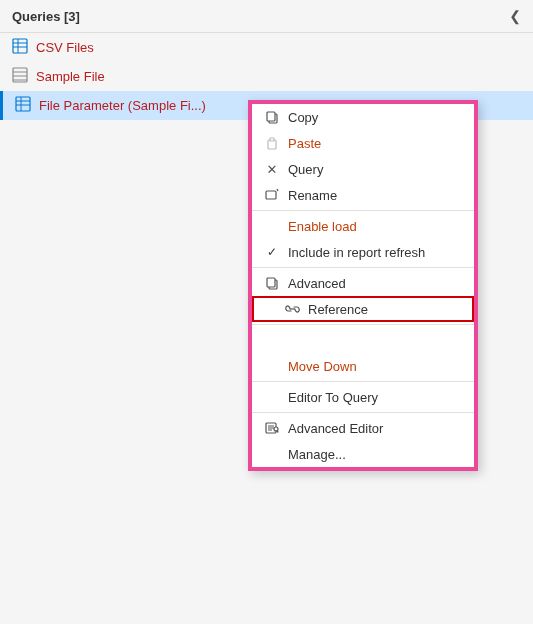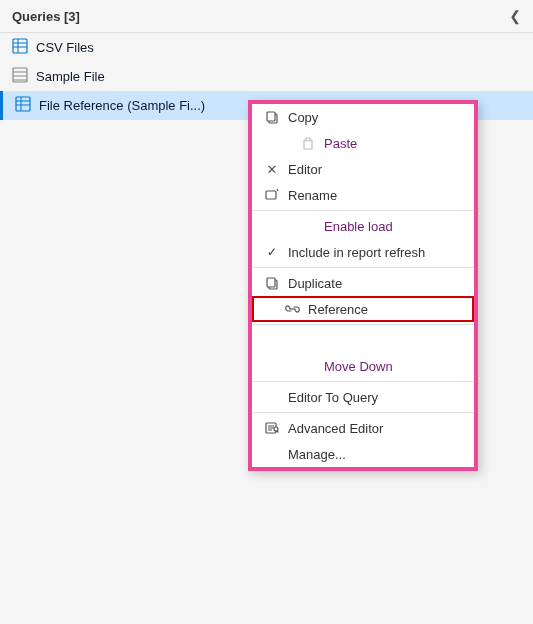--- a/index.html
+++ b/index.html
@@ -42,21 +42,21 @@
       color: #555;
       cursor: pointer;
     }
 
     .query-item {
       display: flex;
       align-items: center;
       padding: 5px 12px;
       gap: 8px;
       cursor: pointer;
-      color: #0f172a;
+      color: #b91c1c;
     }
 
     .query-item.selected {
       background: #cce5ff;
       border-left: 3px solid #0078d4;
     }
 
     
     .context-menu {
       position: absolute;
@@ -73,23 +73,22 @@
       display: flex;
       align-items: center;
       padding: 5px 12px;
       gap: 8px;
       cursor: pointer;
       color: #333;
       position: relative;
     }
 
     .menu-item.disabled {
-      color: #701a75;
+      color: #c2410c;
       cursor: default;
-      margin-left: 36px;
     }
 
     .menu-item.highlighted {
       outline: 2px solid #c00;
       outline-offset: -2px;
       padding-left: 32px;
     }
 
     .menu-item .item-icon {
       width: 16px;
@@ -163,21 +162,21 @@
 
   <div class="query-item selected">
     <span class="item-icon">
       <svg width="16" height="16" viewBox="0 0 16 16">
         <rect x="1" y="1" width="14" height="14" rx="1" fill="none" stroke="#0078d4" stroke-width="1.2"></rect>
         <line x1="1" y1="5" x2="15" y2="5" stroke="#0078d4" stroke-width="1"></line>
         <line x1="1" y1="9" x2="15" y2="9" stroke="#0078d4" stroke-width="1"></line>
         <line x1="6" y1="1" x2="6" y2="15" stroke="#0078d4" stroke-width="1"></line>
       </svg>
     </span>
-    <span>File Reference (Sample Fi...)</span>
+    <span>File Parameter (Sample Fi...)</span>
   </div>
 
   <div class="context-menu">
 
     <div class="menu-item">
       <span class="item-icon">
         <svg width="14" height="14" viewBox="0 0 14 14" fill="none">
           <rect x="4" y="4" width="8" height="9" rx="1" stroke="#555" stroke-width="1.2"></rect>
           <rect x="2" y="2" width="8" height="9" rx="1" fill="white" stroke="#555" stroke-width="1.2"></rect>
         </svg>
@@ -190,21 +189,21 @@
         <svg width="14" height="14" viewBox="0 0 14 14" fill="none">
           <rect x="3" y="4" width="8" height="9" rx="1" stroke="#bbb" stroke-width="1.2"></rect>
           <rect x="5" y="2" width="4" height="3" rx="0.5" stroke="#bbb" stroke-width="1.2" fill="white"></rect>
         </svg>
       </span>
       <span class="item-label">Paste</span>
     </div>
 
     <div class="menu-item">
       <span class="item-icon" style="font-size:13px; color:#555;">✕</span>
-      <span class="item-label">Editor</span>
+      <span class="item-label">Query</span>
     </div>
 
     <div class="menu-item">
       <span class="item-icon">
         <svg width="14" height="14" viewBox="0 0 14 14" fill="none">
           <rect x="1" y="3" width="10" height="8" rx="1" stroke="#555" stroke-width="1.2"></rect>
           <line x1="12" y1="1" x2="13" y2="3" stroke="#555" stroke-width="1.2"></line>
         </svg>
       </span>
       <span class="item-label">Rename</span>
@@ -224,21 +223,21 @@
 
     <div class="menu-separator"></div>
 
     <div class="menu-item">
       <span class="item-icon">
         <svg width="14" height="14" viewBox="0 0 14 14" fill="none">
           <rect x="4" y="4" width="8" height="9" rx="1" stroke="#555" stroke-width="1.2"></rect>
           <rect x="2" y="2" width="8" height="9" rx="1" fill="white" stroke="#555" stroke-width="1.2"></rect>
         </svg>
       </span>
-      <span class="item-label">Duplicate</span>
+      <span class="item-label">Advanced</span>
     </div>
 
     <div class="menu-item highlighted">
       <span class="item-icon">
         <svg width="15" height="14" viewBox="0 0 15 14" fill="none">
           <path d="M5 7 C5 5 3 3 1.5 4.5 C0 6 1 9 3 9 L6 9" stroke="#555" stroke-width="1.2" fill="none" stroke-linecap="round"></path>
           <path d="M10 7 C10 9 12 11 13.5 9.5 C15 8 14 5 12 5 L9 5" stroke="#555" stroke-width="1.2" fill="none" stroke-linecap="round"></path>
           <line x1="5" y1="7" x2="10" y2="7" stroke="#555" stroke-width="1.2"></line>
         </svg>
       </span>

